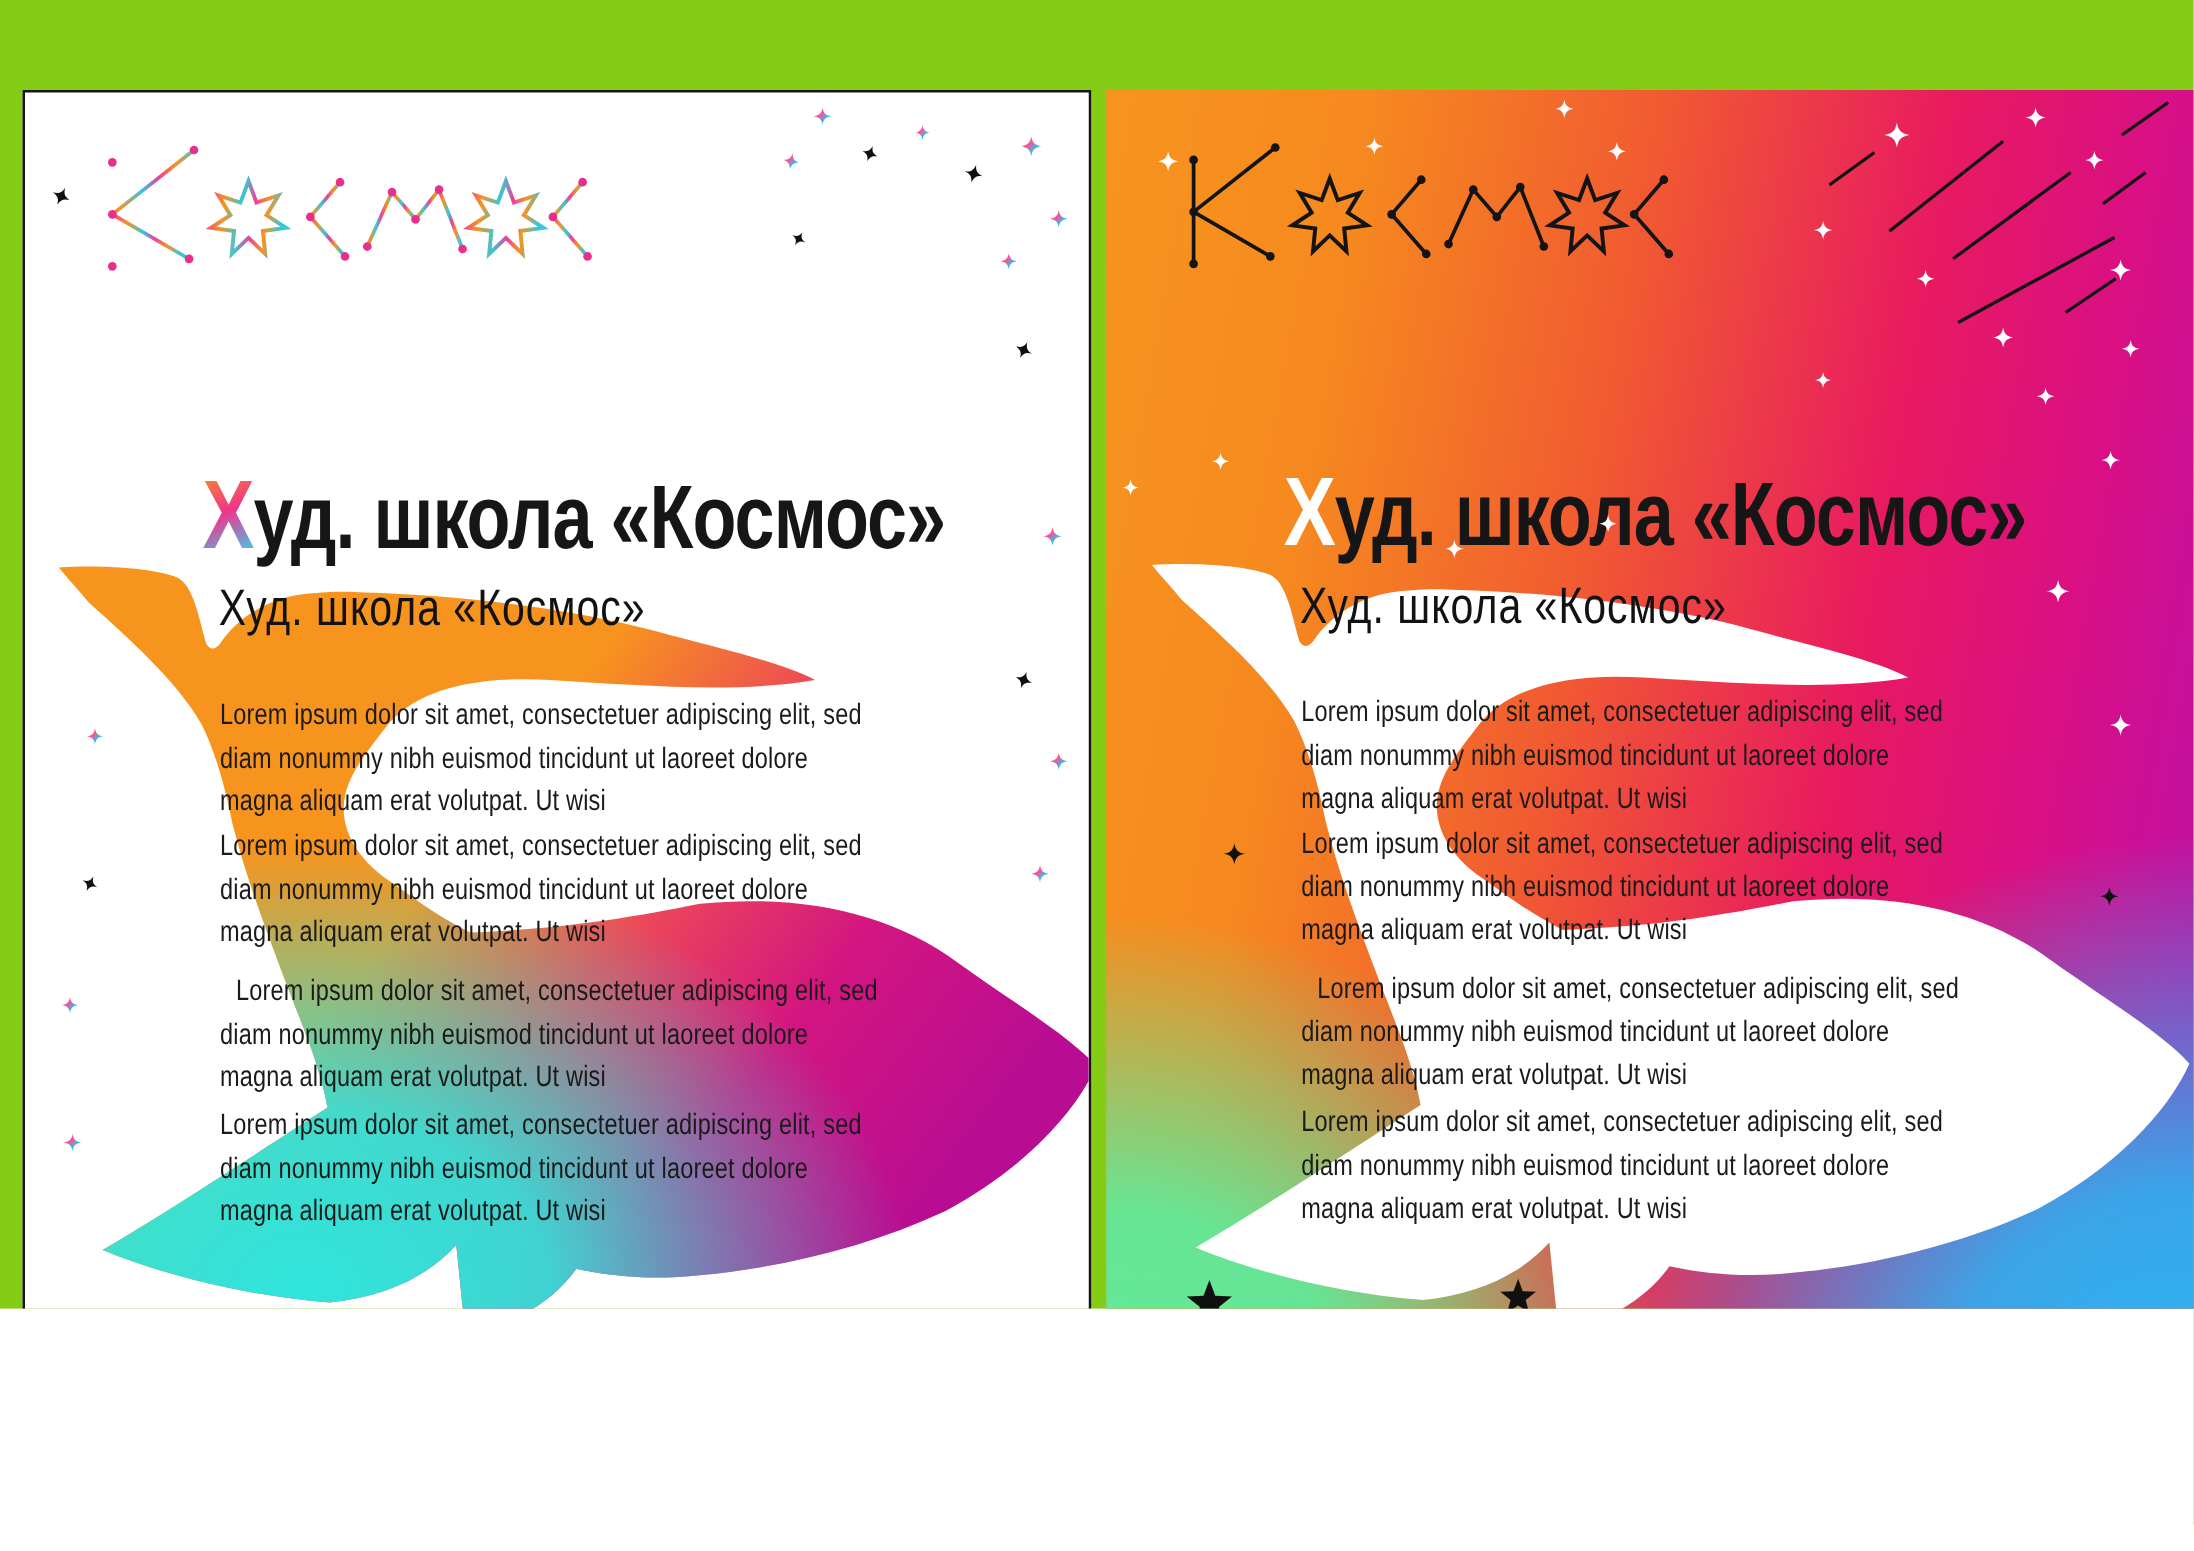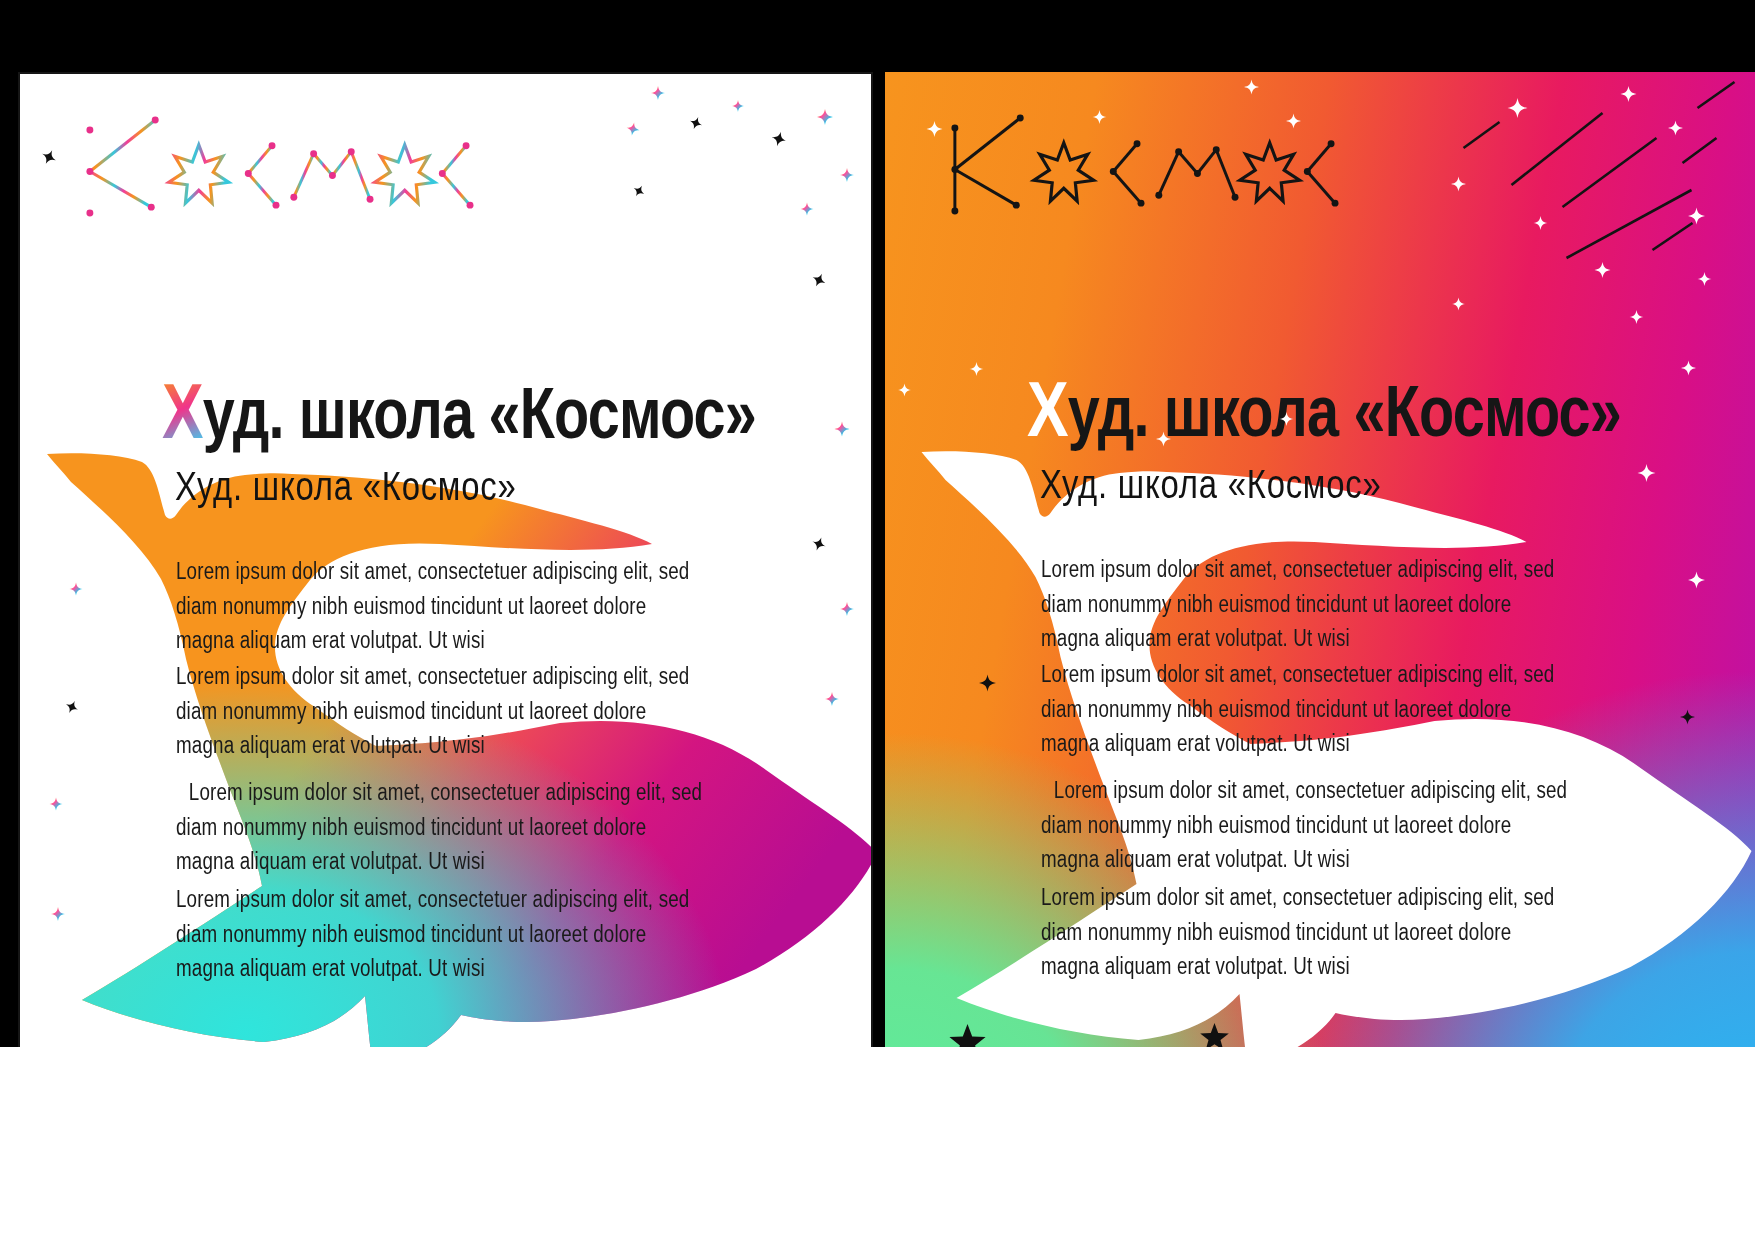--- a/index.html
+++ b/index.html
@@ -1,16 +1,16 @@
 <!DOCTYPE html>
 <html><head>
 <meta charset="utf-8">
 <style>
   html,body{margin:0;padding:0;background:#ffffff;}
-  .canvas{position:relative;width:1755px;height:1047px;background:#000000;overflow:hidden;
+  .canvas{position:relative;width:1755px;height:1047px;background:#84cc16;overflow:hidden;
           font-family:"Liberation Sans", sans-serif;}
   .page{position:absolute;top:72px;height:1094px;overflow:hidden;}
   .page--light{left:18px;width:851px;background:#ffffff;border:2.5px solid #161616;}
   .page--gradient{
     left:885px;width:870px;
     background-image:
       radial-gradient(ellipse 82% 66% at 99% 99%, #28b9f2 0%, rgba(40,185,242,0.88) 28%, rgba(40,185,242,0) 67%),
       radial-gradient(ellipse 78% 60% at 1% 100%, #5bed9e 0%, rgba(91,237,158,0.92) 30%, rgba(91,237,158,0) 66%),
       linear-gradient(100deg, #f7941e 0%, #f6891f 20%, #f15a31 42%, #e81a60 64%, #d90f85 80%, #b911ab 97%);
   }

